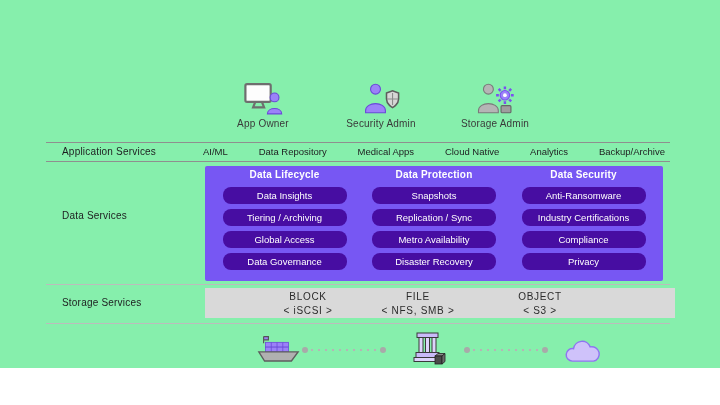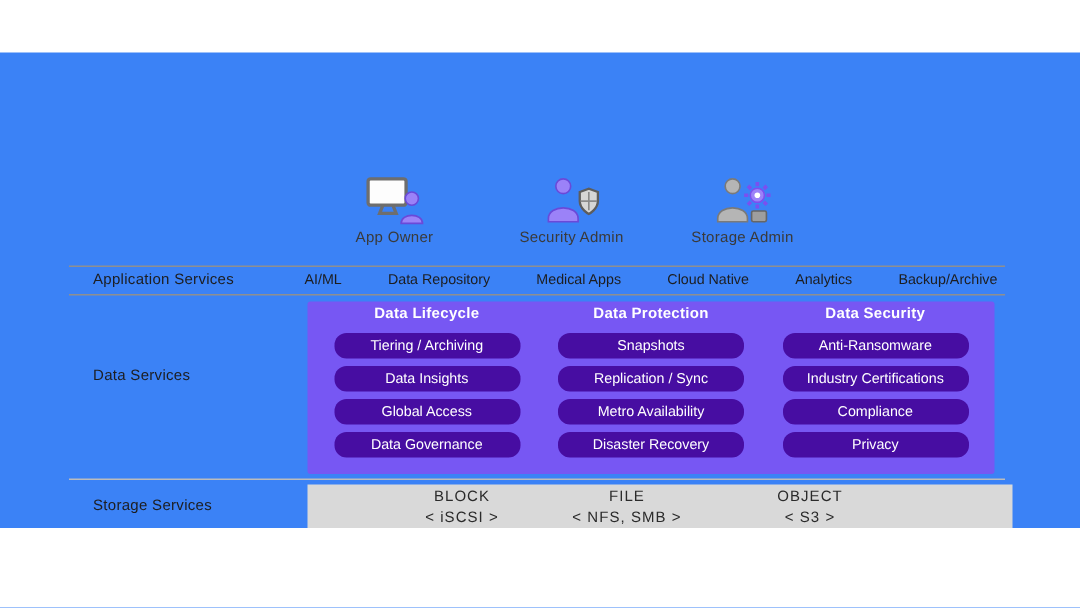--- a/index.html
+++ b/index.html
@@ -1,18 +1,18 @@
 <!DOCTYPE html>
 <html><head>
 <meta charset="utf-8">
 <style>
   html,body { margin:0; padding:0; background:#ffffff; }
   .canvas {
-    position:relative; width:720px; height:317px; background:#3b82f6;
-    font-family:"Liberation Sans", sans-serif; overflow:hidden;margin-top:35px;
+    position:relative; width:720px; height:368px; background:#86efac;
+    font-family:"Liberation Sans", sans-serif; overflow:hidden;
   }
   .hline { position:absolute; height:1px; background:#8f8f8f; }
   .hline.light { background:#bcbcbc; }
 
   
   .persona { position:absolute; top:82px; width:120px; text-align:center; }
   .persona svg { display:block; margin:0 auto; }
   .persona-label { font-size:10px; color:#3a3a3a; margin-top:3px; letter-spacing:.2px; }
 
   
@@ -112,22 +112,22 @@
     <span>Analytics</span>
     <span>Backup/Archive</span>
   </div>
   <div class="hline" style="left:46px; top:161px; width:624px;"></div>
 
   <div class="row-label" style="left:62px; top:210px;">Data Services</div>
 
   <div class="ds-panel">
     <div class="ds-col">
       <div class="ds-header">Data Lifecycle</div>
+      <div class="pill">Data Insights</div>
       <div class="pill">Tiering / Archiving</div>
-      <div class="pill">Data Insights</div>
       <div class="pill">Global Access</div>
       <div class="pill">Data Governance</div>
     </div>
     <div class="ds-col">
       <div class="ds-header">Data Protection</div>
       <div class="pill">Snapshots</div>
       <div class="pill">Replication / Sync</div>
       <div class="pill">Metro Availability</div>
       <div class="pill">Disaster Recovery</div>
     </div>

